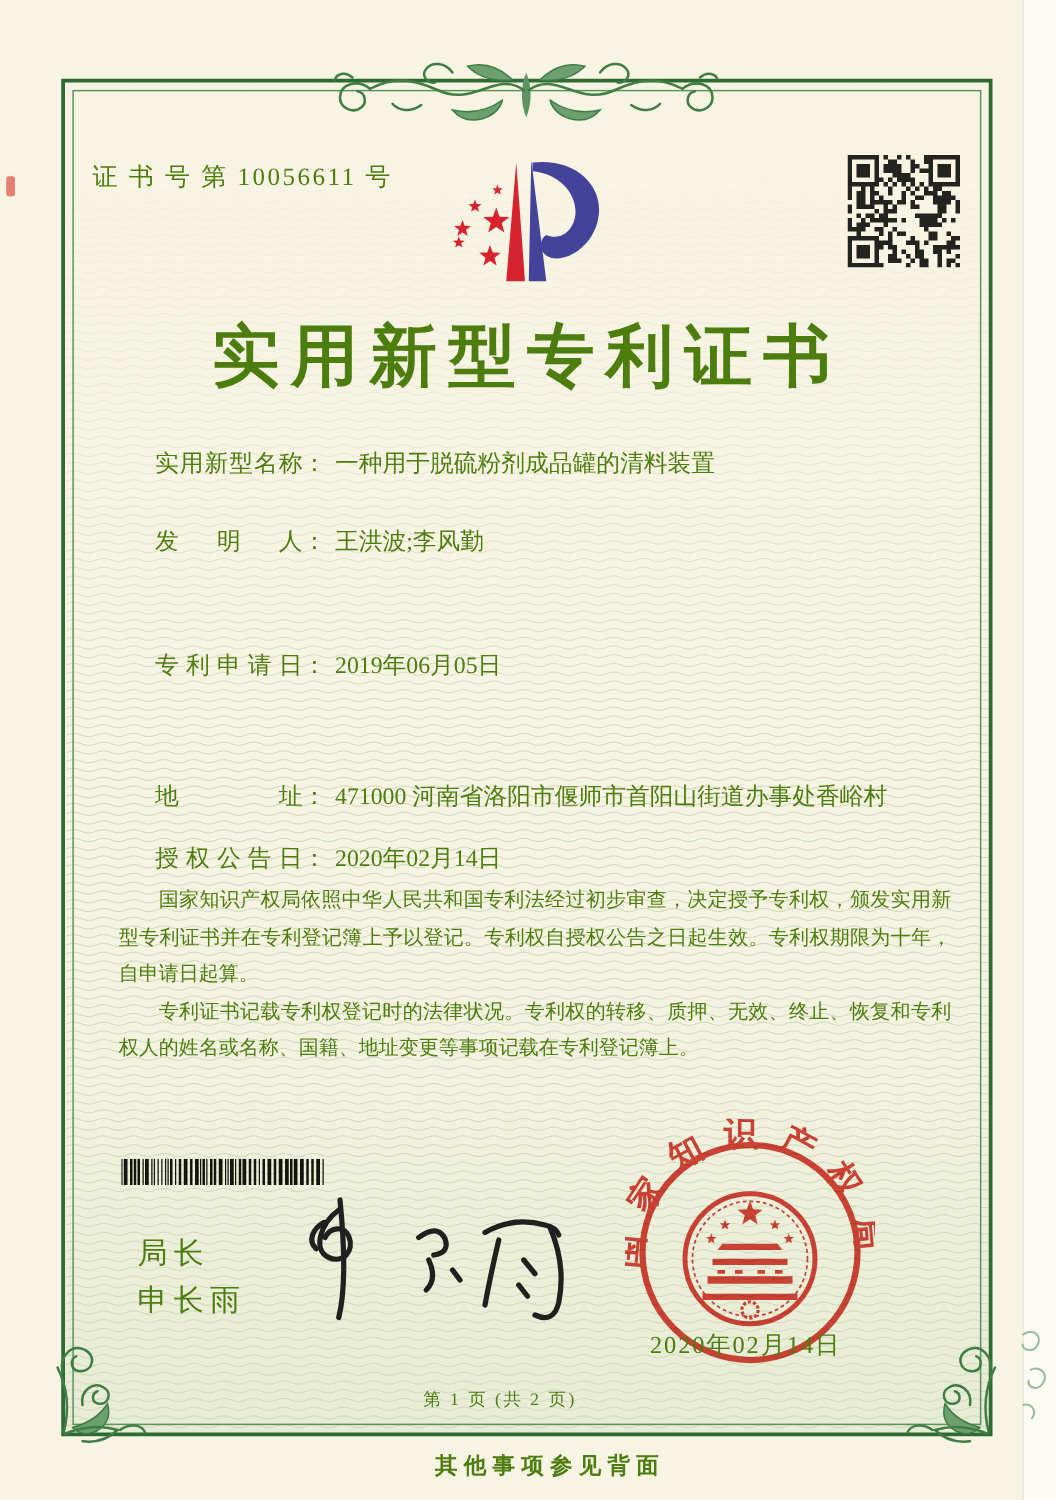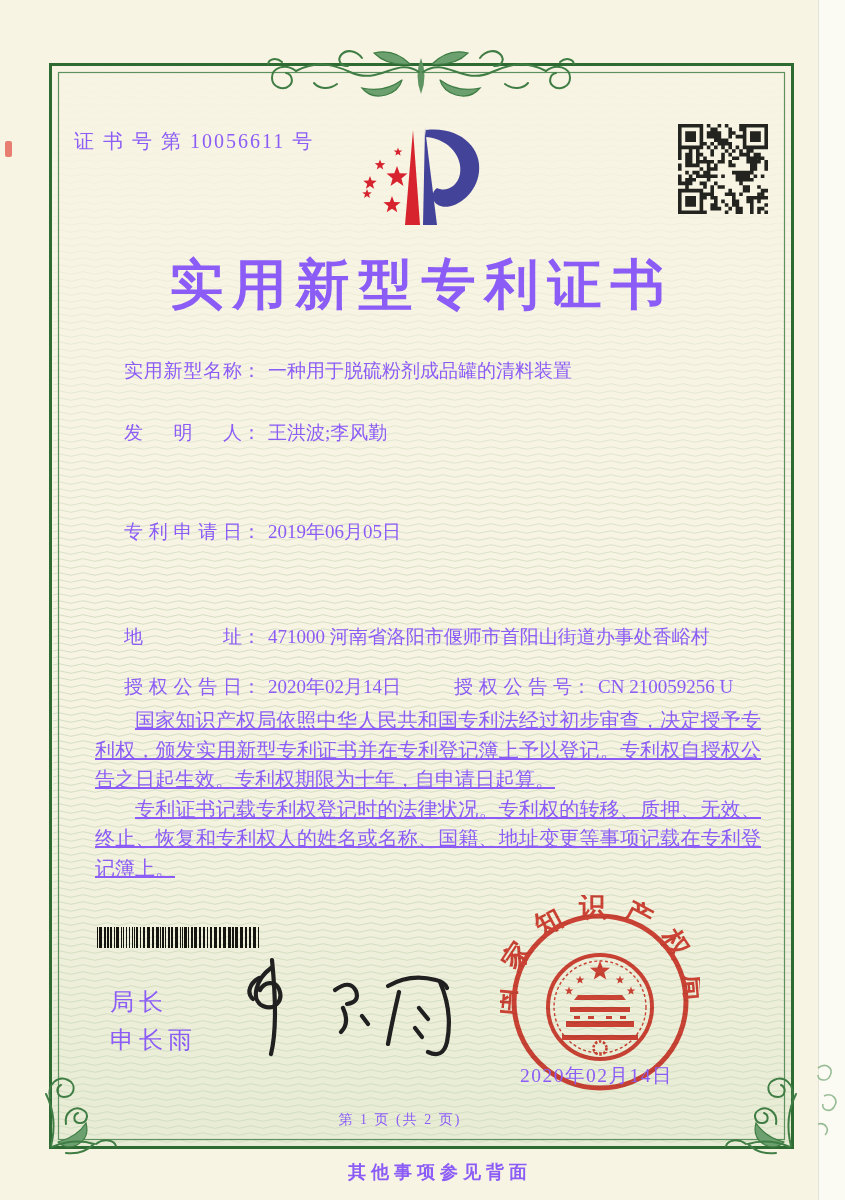--- a/index.html
+++ b/index.html
@@ -1,35 +1,35 @@
 <!DOCTYPE html>
 <html><head>
 <meta charset="utf-8">
 <style>
   html,body{margin:0;padding:0;background:#e8e4d4;}
   .page{position:relative;width:845px;height:1200px;background:#f8f4e3;overflow:hidden;
-        font-family:"Liberation Serif","DejaVu Serif",serif;color:#8b5cf6;}
+        font-family:"Liberation Serif","DejaVu Serif",serif;color:#4d7c0f;}
   .abs{position:absolute;}
   svg{display:block;}
   
   .scan-edge{right:0;top:0;bottom:0;width:26px;background:#fbfaf3;border-left:1px solid rgba(120,120,110,.18);}
   
   .tint{left:50px;top:64px;width:743px;height:1084px;pointer-events:none;
     background:linear-gradient(180deg,
       rgba(248,244,227,.95) 0%, rgba(248,244,227,.78) 14%,
       rgba(248,244,227,.38) 34%, rgba(248,244,227,0) 52%,
       rgba(213,228,198,.14) 72%, rgba(206,223,189,.40) 100%);}
   .cert-no{left:74px;top:128px;font-size:20px;letter-spacing:2px;}
   .title{left:50px;top:249px;width:743px;text-align:center;font-size:54px;font-weight:700;letter-spacing:9px;}
   .frow{position:absolute;left:95px;width:700px;font-size:19px;white-space:nowrap;margin-left:29px;}
   .flabel{display:inline-block;width:118px;text-align:justify;text-align-last:justify;vertical-align:bottom;}
   .fcolon{display:inline-block;}
   .fvalue{margin-left:7px;}
   .f2{position:absolute;left:330px;top:0;}
-  .paras{left:95px;top:706px;width:666px;font-size:20px;line-height:29.5px;text-align:justify;text-decoration:underline;}
+  .paras{left:95px;top:706px;width:666px;font-size:16px;line-height:29.5px;text-align:justify;}
   .paras p{margin:0;text-indent:2em;}
   .signer{left:110px;font-size:24px;letter-spacing:5px;}
   .seal-date{left:520px;top:1062px;font-size:19.5px;letter-spacing:1.5px;z-index:6;}
   .page-info{left:50px;top:1111px;width:700px;text-align:center;font-size:14px;letter-spacing:2px;}
   .footer-note{left:0;top:1160px;width:880px;text-align:center;font-size:18px;font-weight:600;letter-spacing:5px;}
   .red-mark{left:5px;top:141px;width:7px;height:16px;background:#e2574b;opacity:.75;border-radius:2px;}
   .z1{z-index:1}.z2{z-index:2}.z3{z-index:3}.z4{z-index:4}.z5{z-index:5}
   .seal-svg{mix-blend-mode:multiply;opacity:.93;}
 </style>
 </head>
@@ -115,23 +115,20 @@
     <span class="flabel">发明人</span><span class="fcolon">：</span><span class="fvalue">王洪波;李风勤</span>
   </div>
   <div class="frow z4" style="top:519px">
     <span class="flabel">专利申请日</span><span class="fcolon">：</span><span class="fvalue">2019年06月05日</span>
   </div>
   <div class="frow z4" style="top:624px">
     <span class="flabel">地址</span><span class="fcolon">：</span><span class="fvalue">471000 河南省洛阳市偃师市首阳山街道办事处香峪村</span>
   </div>
   <div class="frow z4" style="top:674px">
     <span class="flabel">授权公告日</span><span class="fcolon">：</span><span class="fvalue">2020年02月14日</span>
-    <span class="f2">
-      <span class="flabel">授权公告号</span><span class="fcolon">：</span><span class="fvalue">CN 210059256 U</span>
-    </span>
   </div>
 
   <div class="abs paras z4">
     <p>国家知识产权局依照中华人民共和国专利法经过初步审查，决定授予专利权，颁发实用新型专利证书并在专利登记簿上予以登记。专利权自授权公告之日起生效。专利权期限为十年，自申请日起算。</p>
     <p>专利证书记载专利权登记时的法律状况。专利权的转移、质押、无效、终止、恢复和专利权人的姓名或名称、国籍、地址变更等事项记载在专利登记簿上。</p>
   </div>
 
   <svg class="abs z4" style="left:97px;top:927px" width="165" height="21" viewBox="0 0 165 21">
     <g id="bars" fill="#15150f">
         <rect x="0" y="0" width="1" height="21"></rect>

